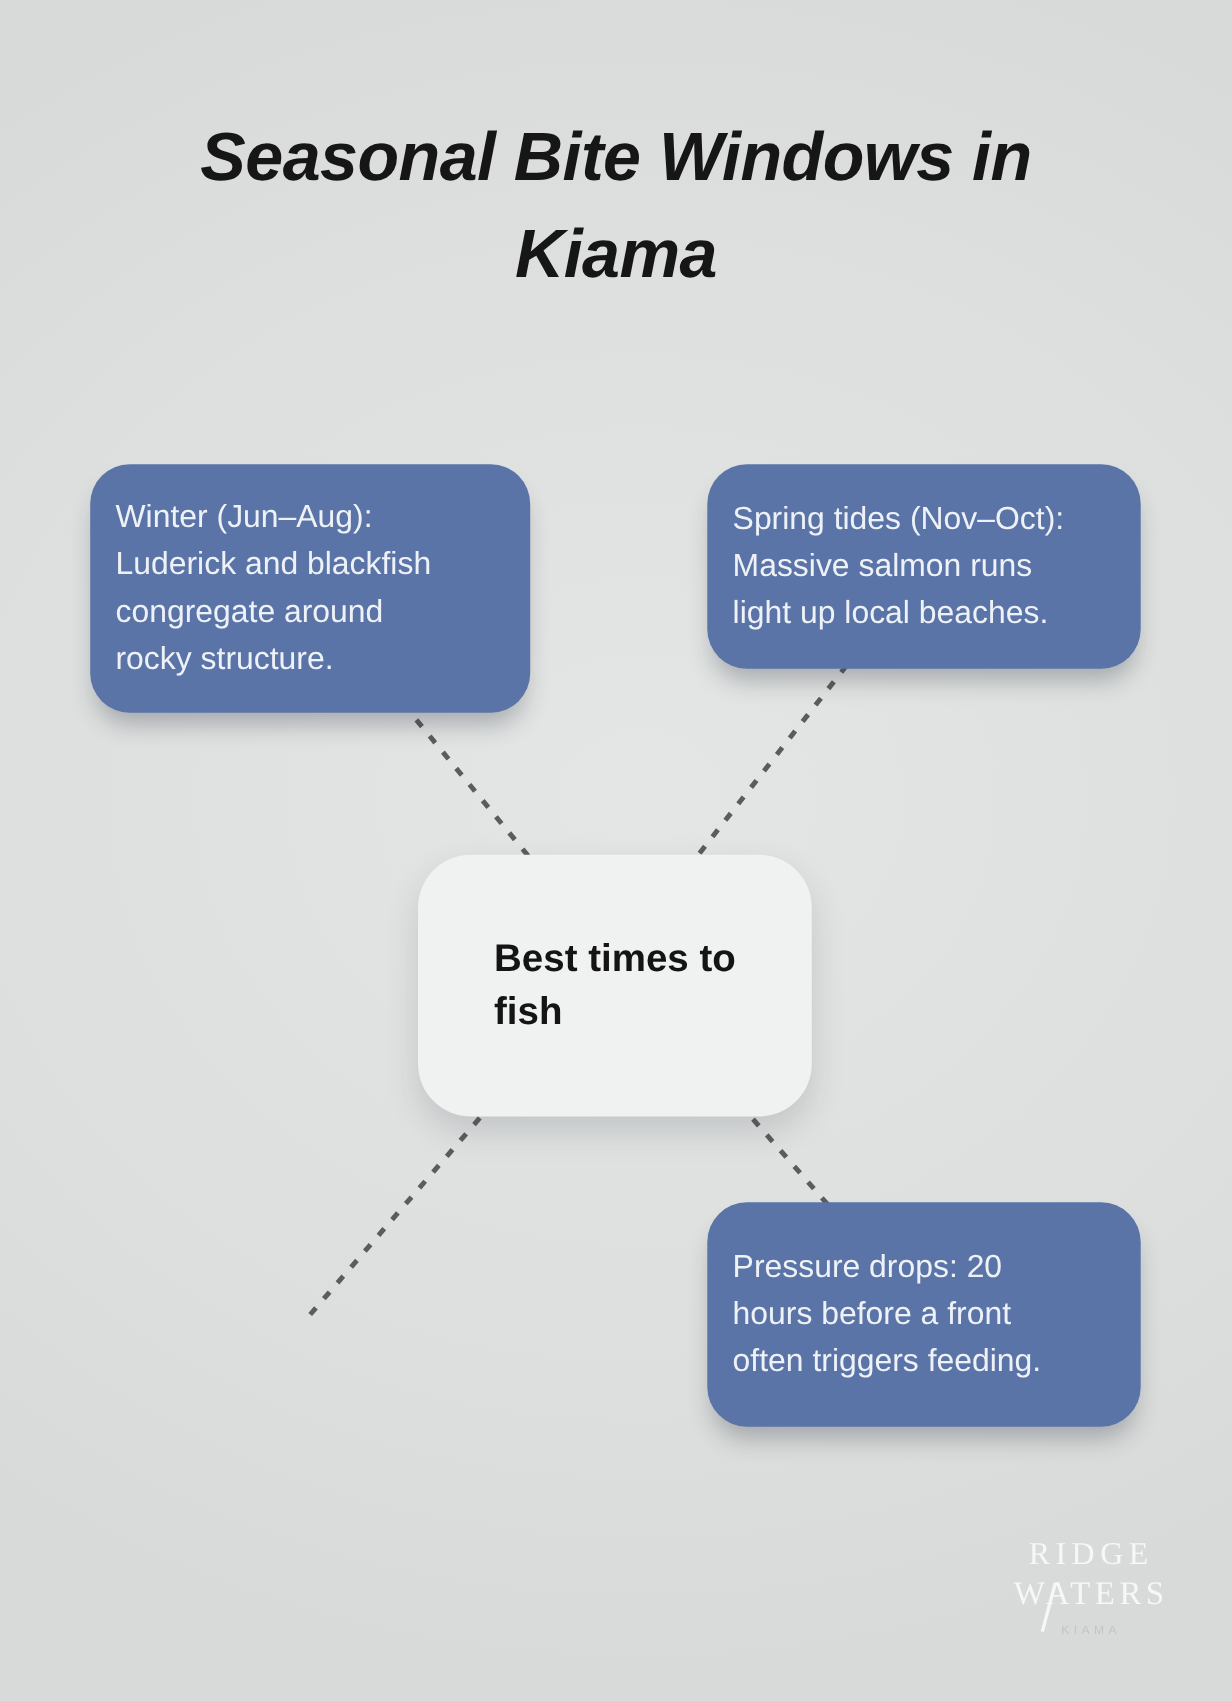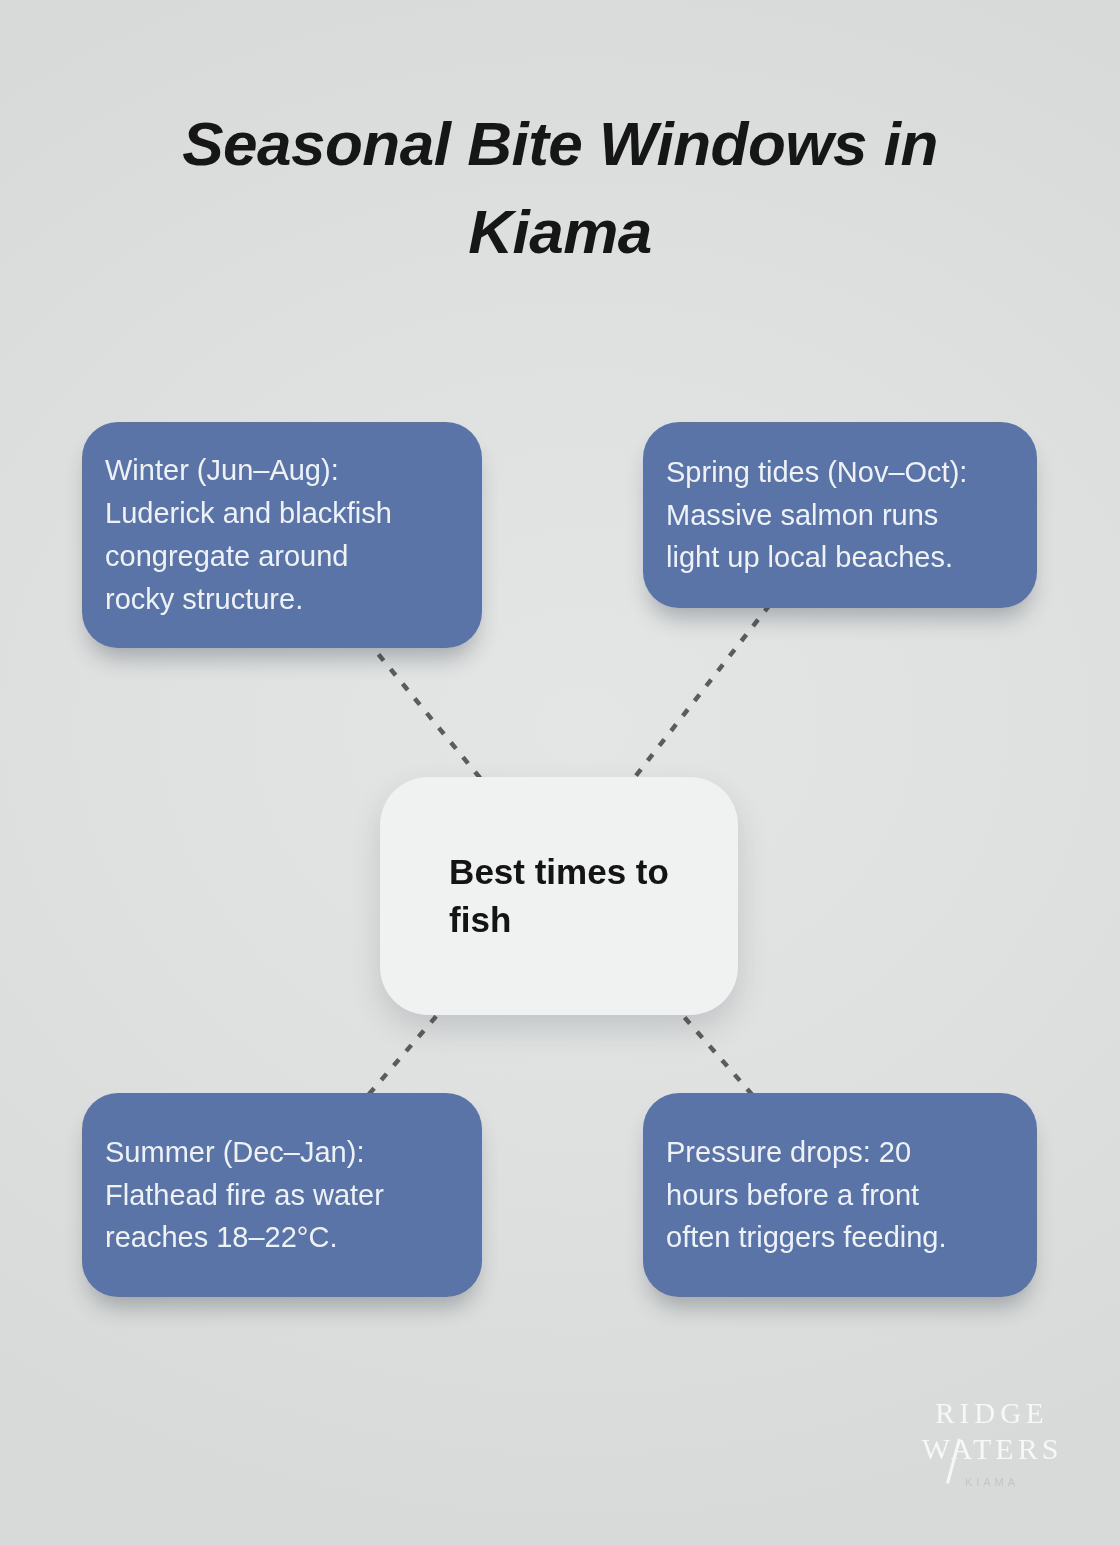--- a/index.html
+++ b/index.html
@@ -147,25 +147,20 @@
 congregate around
 rocky structure.</span>
   </div>
 
   <div class="node node-spring">
     <span>Spring tides (Nov–Oct):
 Massive salmon runs
 light up local beaches.</span>
   </div>
 
-  <div class="node node-summer">
-    <span>Summer (Dec–Jan):
-Flathead fire as water
-reaches 18–22°C.</span>
-  </div>
 
   <div class="node node-pressure">
     <span>Pressure drops: 20
 hours before a front
 often triggers feeding.</span>
   </div>
 
   <div class="center-node">
     <span>Best times to
 fish</span>

